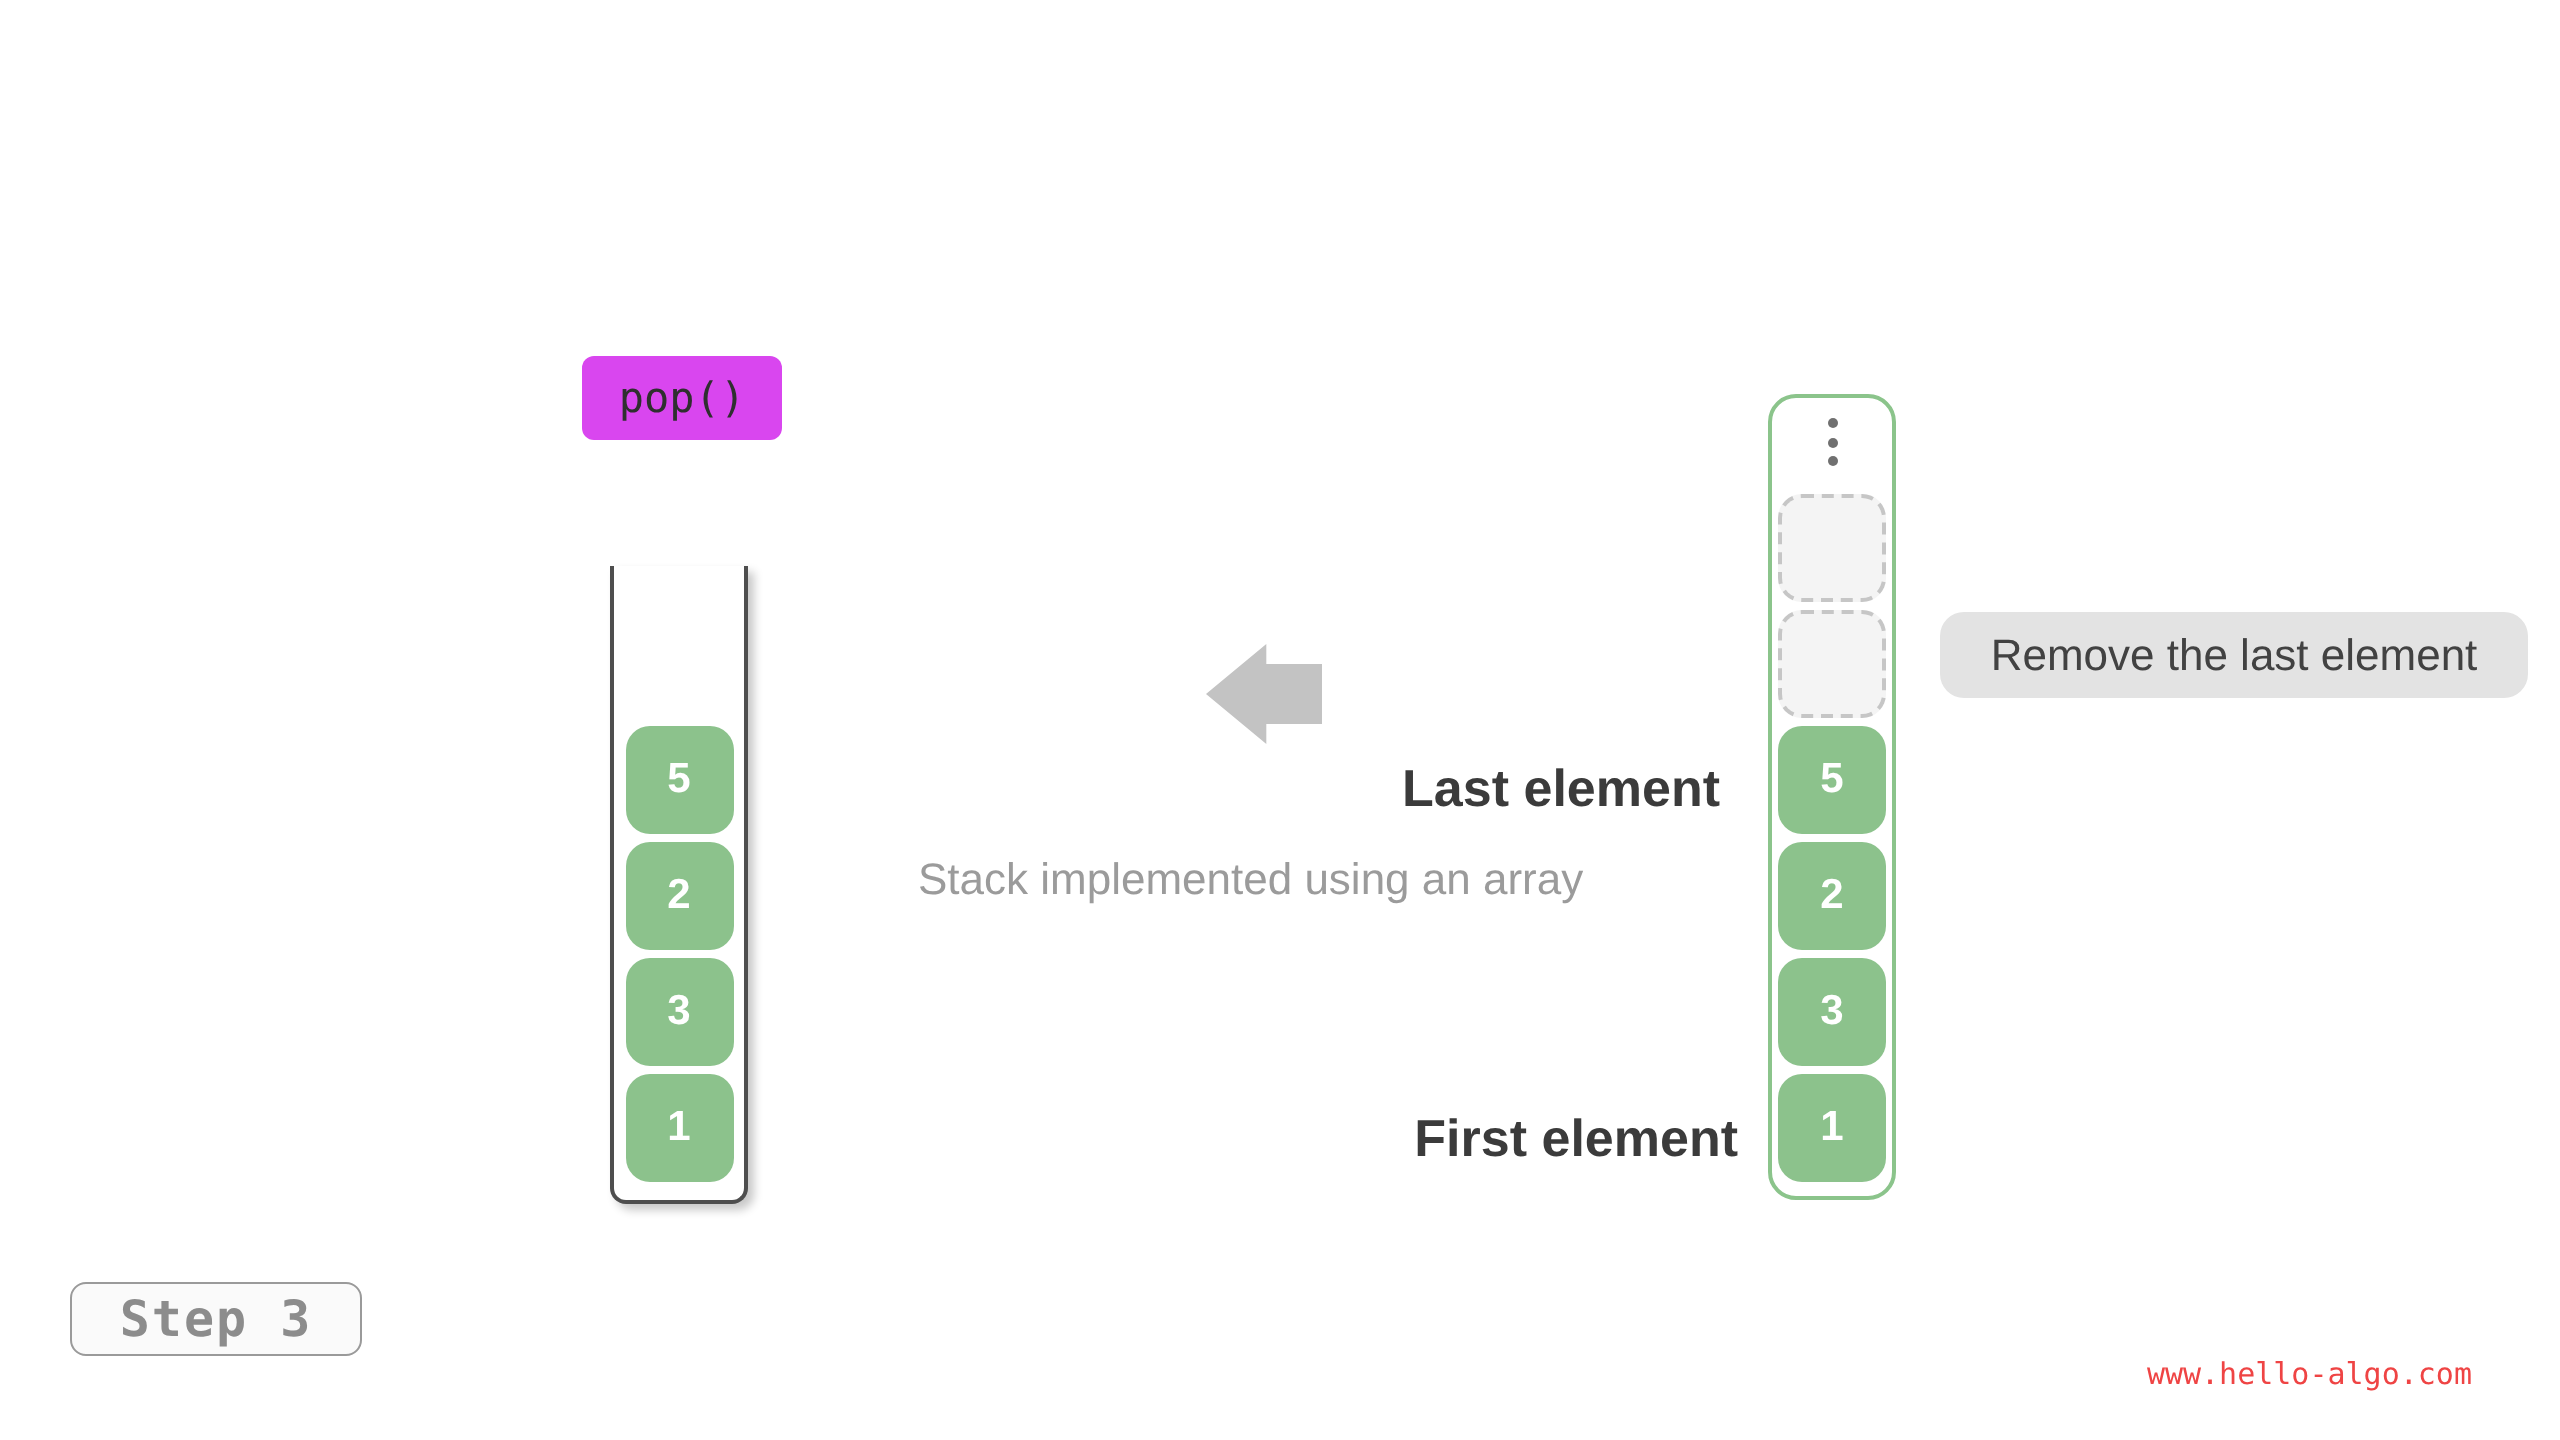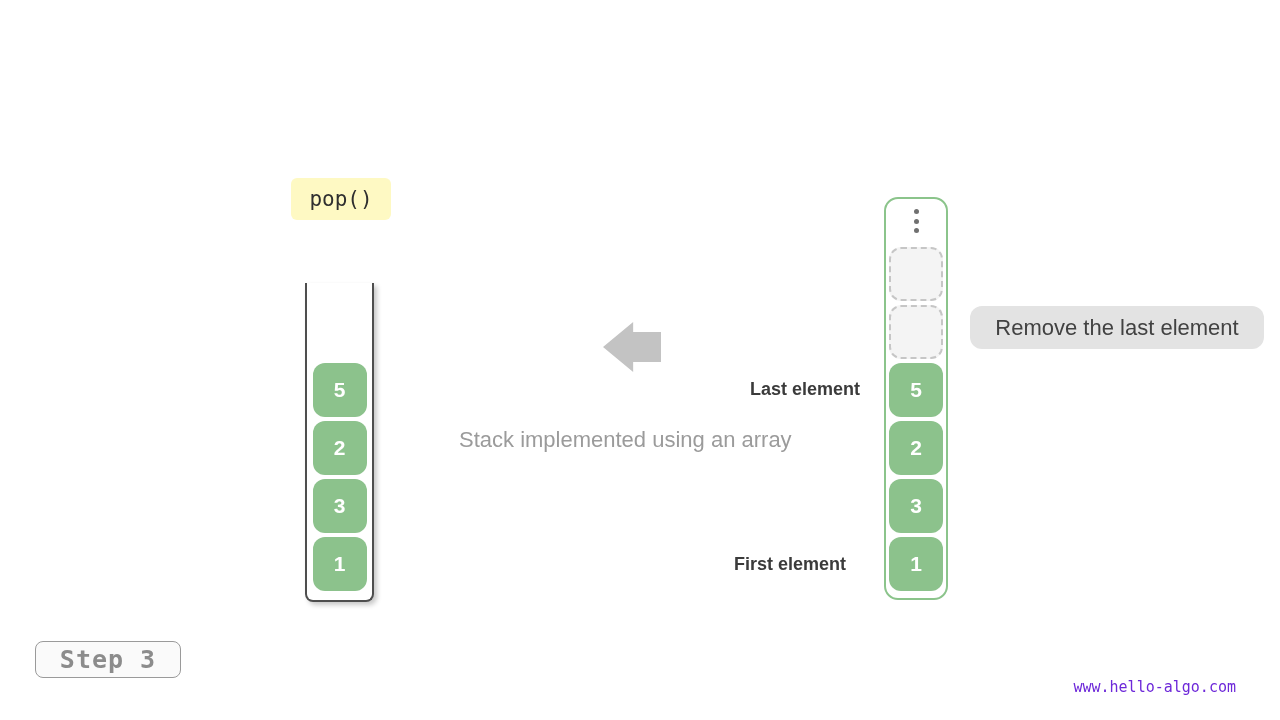--- a/index.html
+++ b/index.html
@@ -4,21 +4,21 @@
 <style>
   * { margin: 0; padding: 0; box-sizing: border-box; }
   html, body { width: 1280px; height: 720px; background: #ffffff; overflow: hidden; }
   body { font-family: "Liberation Sans", sans-serif; position: relative; }
 
   .abs { position: absolute; }
 
   
   .pop-label {
     left: 291px; top: 178px; width: 100px; height: 42px;
-    background: #fef9c3; border-radius: 6px;
+    background: #d946ef; border-radius: 6px;
     display: flex; align-items: center; justify-content: center;
     font-family: "DejaVu Sans Mono", monospace;
     font-size: 21px; color: #2f2f2f;
   }
 
   
   .left-stack {
     left: 305px; top: 283px; width: 69px; height: 319px;
     background: #ffffff;
     border-left: 2px solid #4e4e4e;
@@ -44,25 +44,25 @@
     background: #c3c3c3;
     clip-path: polygon(0 50%, 52% 0, 52% 20%, 100% 20%, 100% 80%, 52% 80%, 52% 100%);
   }
 
   .caption {
     left: 459px; top: 427px; width: 362px;
     text-align: left; font-size: 22px; color: #9b9b9b;
   }
 
   .pos-label {
-    font-size: 18px; font-weight: 700; color: #3b3b3b;
+    font-size: 26px; font-weight: 700; color: #3b3b3b;
     text-align: right; white-space: nowrap;
   }
   .pos-last  { right: 420px; top: 379px; }
-  .pos-first { right: 434px; top: 554px; }
+  .pos-first { right: 411px; top: 554px; }
 
   
   .right-stack {
     left: 884px; top: 197px; width: 64px; height: 403px;
     border: 2px solid #8bc48b; border-radius: 14px;
     background: #ffffff;
     display: flex; flex-direction: column; align-items: center;
     padding-top: 10px; gap: 4px;
   }
   .ellipsis {
@@ -93,21 +93,21 @@
     background: #fafafa; border: 1px solid #9a9a9a; border-radius: 8px;
     display: flex; align-items: center; justify-content: center;
     font-family: "DejaVu Sans Mono", monospace;
     font-size: 25px; font-weight: 700; color: #8c8c8c;
     letter-spacing: 1px;
   }
 
   .watermark {
     right: 44px; top: 678px;
     font-family: "DejaVu Sans Mono", monospace;
-    font-size: 15px; color: #6d28d9;
+    font-size: 15px; color: #ef4444;
   }
 </style>
 </head>
 <body>
 
 <div class="abs pop-label">pop()</div>
 
 <div class="abs left-stack">
   <div class="cell">5</div>
   <div class="cell">2</div>

